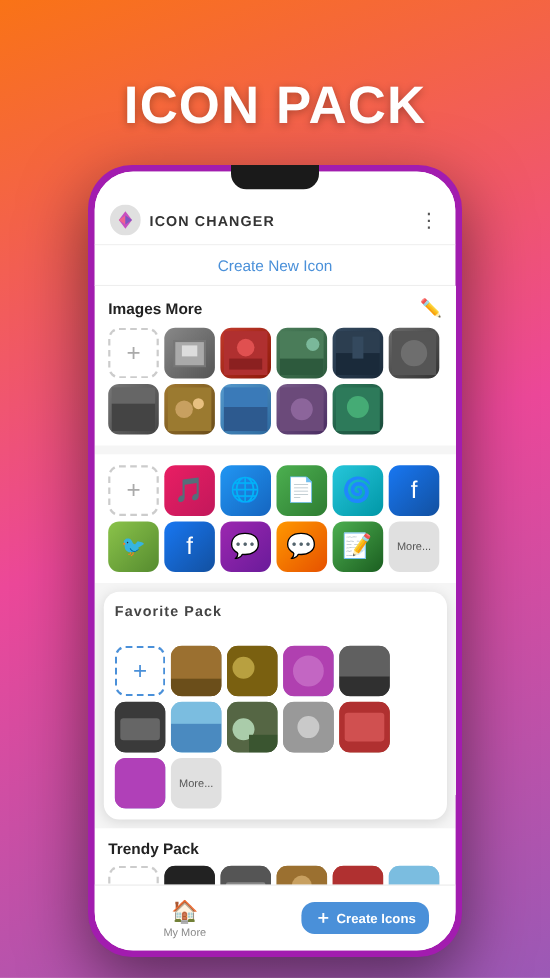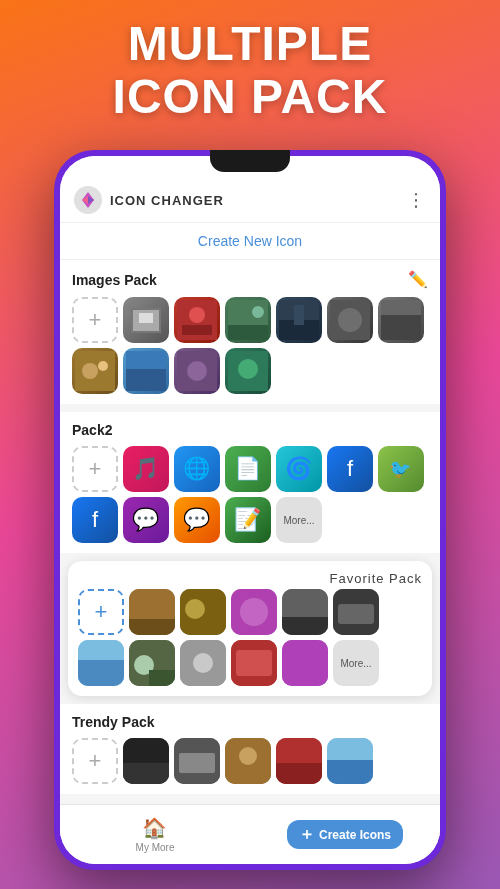--- a/index.html
+++ b/index.html
@@ -26,23 +26,23 @@
       line-height: 1.1;
       letter-spacing: 1px;
     }
 
     
     .phone {
       position: absolute;
       left: 50%;
       transform: translateX(-50%);
       top: 150px;
-      width: 392px;
+      width: 340px;
       height: 720px;
-      background: #6d28d9;
+      background: #a21caf;
       border-radius: 40px;
       box-shadow: 0 20px 60px rgba(0,0,0,0.5);
       overflow: hidden;
     }
 
     .phone-notch {
       position: absolute;
       top: 0;
       left: 50%;
       transform: translateX(-50%);
@@ -161,26 +161,26 @@
 
     
     .favorite-section {
       background: white;
       margin: 0 8px 8px;
       border-radius: 14px;
       padding: 10px 10px;
       box-shadow: 0 2px 12px rgba(0,0,0,0.12);
     }
     .favorite-title {
-      text-align: right;
+      text-align: left;
       font-size: 13px;
-      font-weight: 400;
+      font-weight: 700;
       color: #444;
       letter-spacing: 1px;
-      margin-bottom: 3px;
+      margin-bottom: 24px;
     }
 
     
     .bottom-nav {
       position: absolute;
       bottom: 0;
       left: 0;
       right: 0;
       height: 60px;
       background: white;
@@ -239,21 +239,21 @@
       font-size: 10px;
       color: #555;
       font-weight: 500;
     }
   </style>
 </head>
 <body>
 
 <div class="hero-text">
   <h1>
-    <span>MULTIPLE</span><br>
+    <br>
     <span>ICON PACK</span>
   </h1>
 </div>
 
 <div class="phone">
   <div class="phone-notch"></div>
   <div class="phone-screen">
 
     <div class="app-bar">
 
@@ -270,21 +270,21 @@
     </div>
 
     <div class="create-btn">
       <span>Create New Icon</span>
     </div>
 
     <div class="scroll-content">
 
       <div class="section">
         <div class="section-header">
-          <span class="section-title">Images Pack</span>
+          <span class="section-title">Images More</span>
           <span class="section-edit">✏️</span>
         </div>
         <div class="icon-grid">
           <div class="icon-cell add-cell">+</div>
           <div class="icon-cell photo-gray" style="background: linear-gradient(135deg,#888,#555);">
             <svg width="30" height="25" viewBox="0 0 30 25">
                 <rect width="30" height="25" fill="#777"></rect>
                 <rect x="2" y="2" width="26" height="21" fill="#aaa"></rect>
                 <rect x="8" y="5" width="14" height="10" fill="#ddd"></rect>
               </svg>
@@ -345,23 +345,20 @@
           <div class="icon-cell" style="background:linear-gradient(135deg,#2d7a5a,#1a4a3a);">
             <svg width="40" height="40" viewBox="0 0 40 40">
                 <rect width="40" height="40" fill="#2d7a5a"></rect>
                 <circle cx="20" cy="18" r="10" fill="#50c080" opacity="0.7"></circle>
               </svg>
           </div>
         </div>
       </div>
 
       <div class="section">
-        <div class="section-header">
-          <span class="section-title">Pack2</span>
-        </div>
         <div class="icon-grid">
           <div class="icon-cell add-cell" style="border:2px dashed #ccc; background:white; color:#aaa;">+</div>
           <div class="pack2-icon" style="background:linear-gradient(135deg,#e91e63,#c2185b);">🎵</div>
           <div class="pack2-icon" style="background:linear-gradient(135deg,#2196f3,#1565c0);">🌐</div>
           <div class="pack2-icon" style="background:linear-gradient(135deg,#4caf50,#2e7d32);">📄</div>
           <div class="pack2-icon" style="background:linear-gradient(135deg,#26c6da,#0097a7);">🌀</div>
           <div class="pack2-icon" style="background:linear-gradient(135deg,#1877f2,#1250a0);">f</div>
 
           <div class="pack2-icon" style="background:linear-gradient(135deg,#8bc34a,#558b2f); font-size:18px;">🐦</div>
           <div class="pack2-icon" style="background:linear-gradient(135deg,#1877f2,#1250a0);">f</div>

